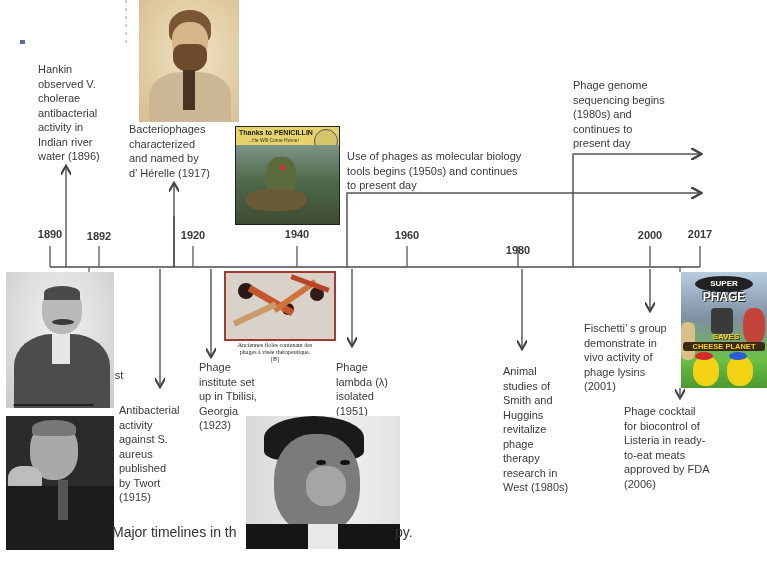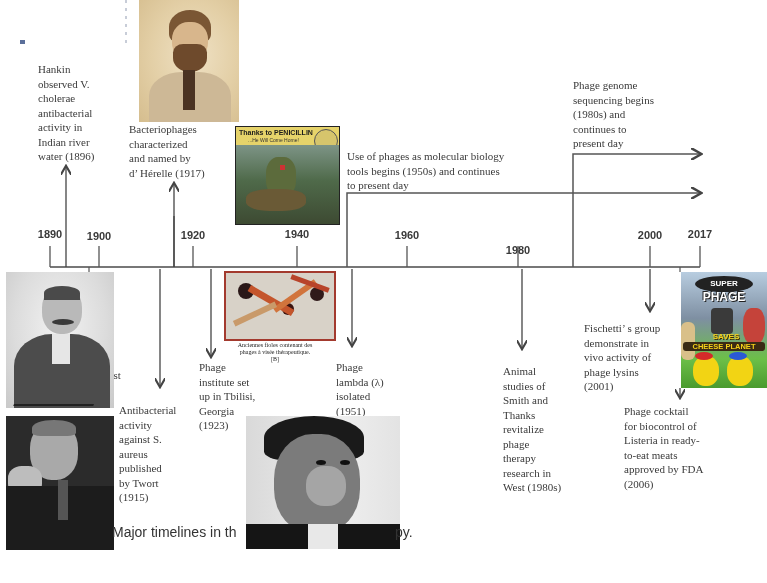--- a/index.html
+++ b/index.html
@@ -1,19 +1,19 @@
 <!DOCTYPE html>
 <html><head>
 <meta charset="utf-8">
 <style>
   html, body { margin:0; padding:0; }
   body { width:767px; height:583px; background:#ffffff; position:relative; overflow:hidden;
          font-family:"Liberation Sans", sans-serif; color:#333; }
   .abs { position:absolute; }
-  .lbl { position:absolute; font-size:11px; line-height:14.5px; color:#3a3a3a; white-space:pre-line;font-family:Liberation Serif, serif; }
+  .lbl { position:absolute; font-size:11px; line-height:14.5px; color:#3a3a3a; white-space:pre-line; }
   .yr { position:absolute; font-size:11px; font-weight:bold; color:#3a3a3a; transform:translateX(-50%); }
   .photo { position:absolute; overflow:hidden;margin-left:6px; }
   svg.lines { position:absolute; left:0; top:0; }
   .caption { position:absolute; font-size:14px; color:#333; }
   .vialcap { position:absolute; font-family:"Liberation Serif", serif; font-size:6px; line-height:7px; text-align:center; color:#222; }
 </style>
 </head>
 <body>
 
 <svg class="lines" width="767" height="583">
@@ -50,21 +50,21 @@
 
   <line x1="160" y1="269" x2="160" y2="386" stroke="#444" stroke-width="1.3" marker-end="url(#ah)"></line>
   <line x1="211" y1="269" x2="211" y2="356" stroke="#444" stroke-width="1.3" marker-end="url(#ah)"></line>
   <line x1="352" y1="269" x2="352" y2="345" stroke="#444" stroke-width="1.3" marker-end="url(#ah)"></line>
   <line x1="522" y1="269" x2="522" y2="348" stroke="#444" stroke-width="1.3" marker-end="url(#ah)"></line>
   <line x1="650" y1="269" x2="650" y2="310" stroke="#444" stroke-width="1.3" marker-end="url(#ah)"></line>
   <line x1="680" y1="388" x2="680" y2="397" stroke="#444" stroke-width="1.3" marker-end="url(#ah)"></line>
 </svg>
 
 <div class="yr" style="left:50px; top:228px;">1890</div>
-<div class="yr" style="left:99px; top:230px;">1900</div>
+<div class="yr" style="left:99px; top:230px;">1892</div>
 <div class="yr" style="left:193px; top:229px;">1920</div>
 <div class="yr" style="left:297px; top:228px;">1940</div>
 <div class="yr" style="left:407px; top:229px;">1960</div>
 <div class="yr" style="left:518px; top:244px;">1980</div>
 <div class="yr" style="left:650px; top:229px;">2000</div>
 <div class="yr" style="left:700px; top:228px;">2017</div>
 
 <div class="abs" style="left:20px; top:40px; width:5px; height:4px; background:#5b6f9a;"></div>
 <div class="abs" style="left:125px; top:0px; width:2px; height:45px; background:repeating-linear-gradient(#c8cdd8 0 3px, transparent 3px 8px);"></div>
 
@@ -102,21 +102,21 @@
 up in Tbilisi,
 Georgia
 (1923)</span></div>
 <div class="lbl" style="left:336px; top:360px;"><span>Phage
 lambda (λ)
 isolated
 (1951)</span></div>
 <div class="lbl" style="left:503px; top:364px;"><span>Animal
 studies of
 Smith and
-Thanks
+Huggins
 revitalize
 phage
 therapy
 research in
 West (1980s)</span></div>
 <div class="lbl" style="left:584px; top:321px;"><span>Fischetti’ s group
 demonstrate in
 vivo activity of
 phage lysins
 (2001)</span></div>

